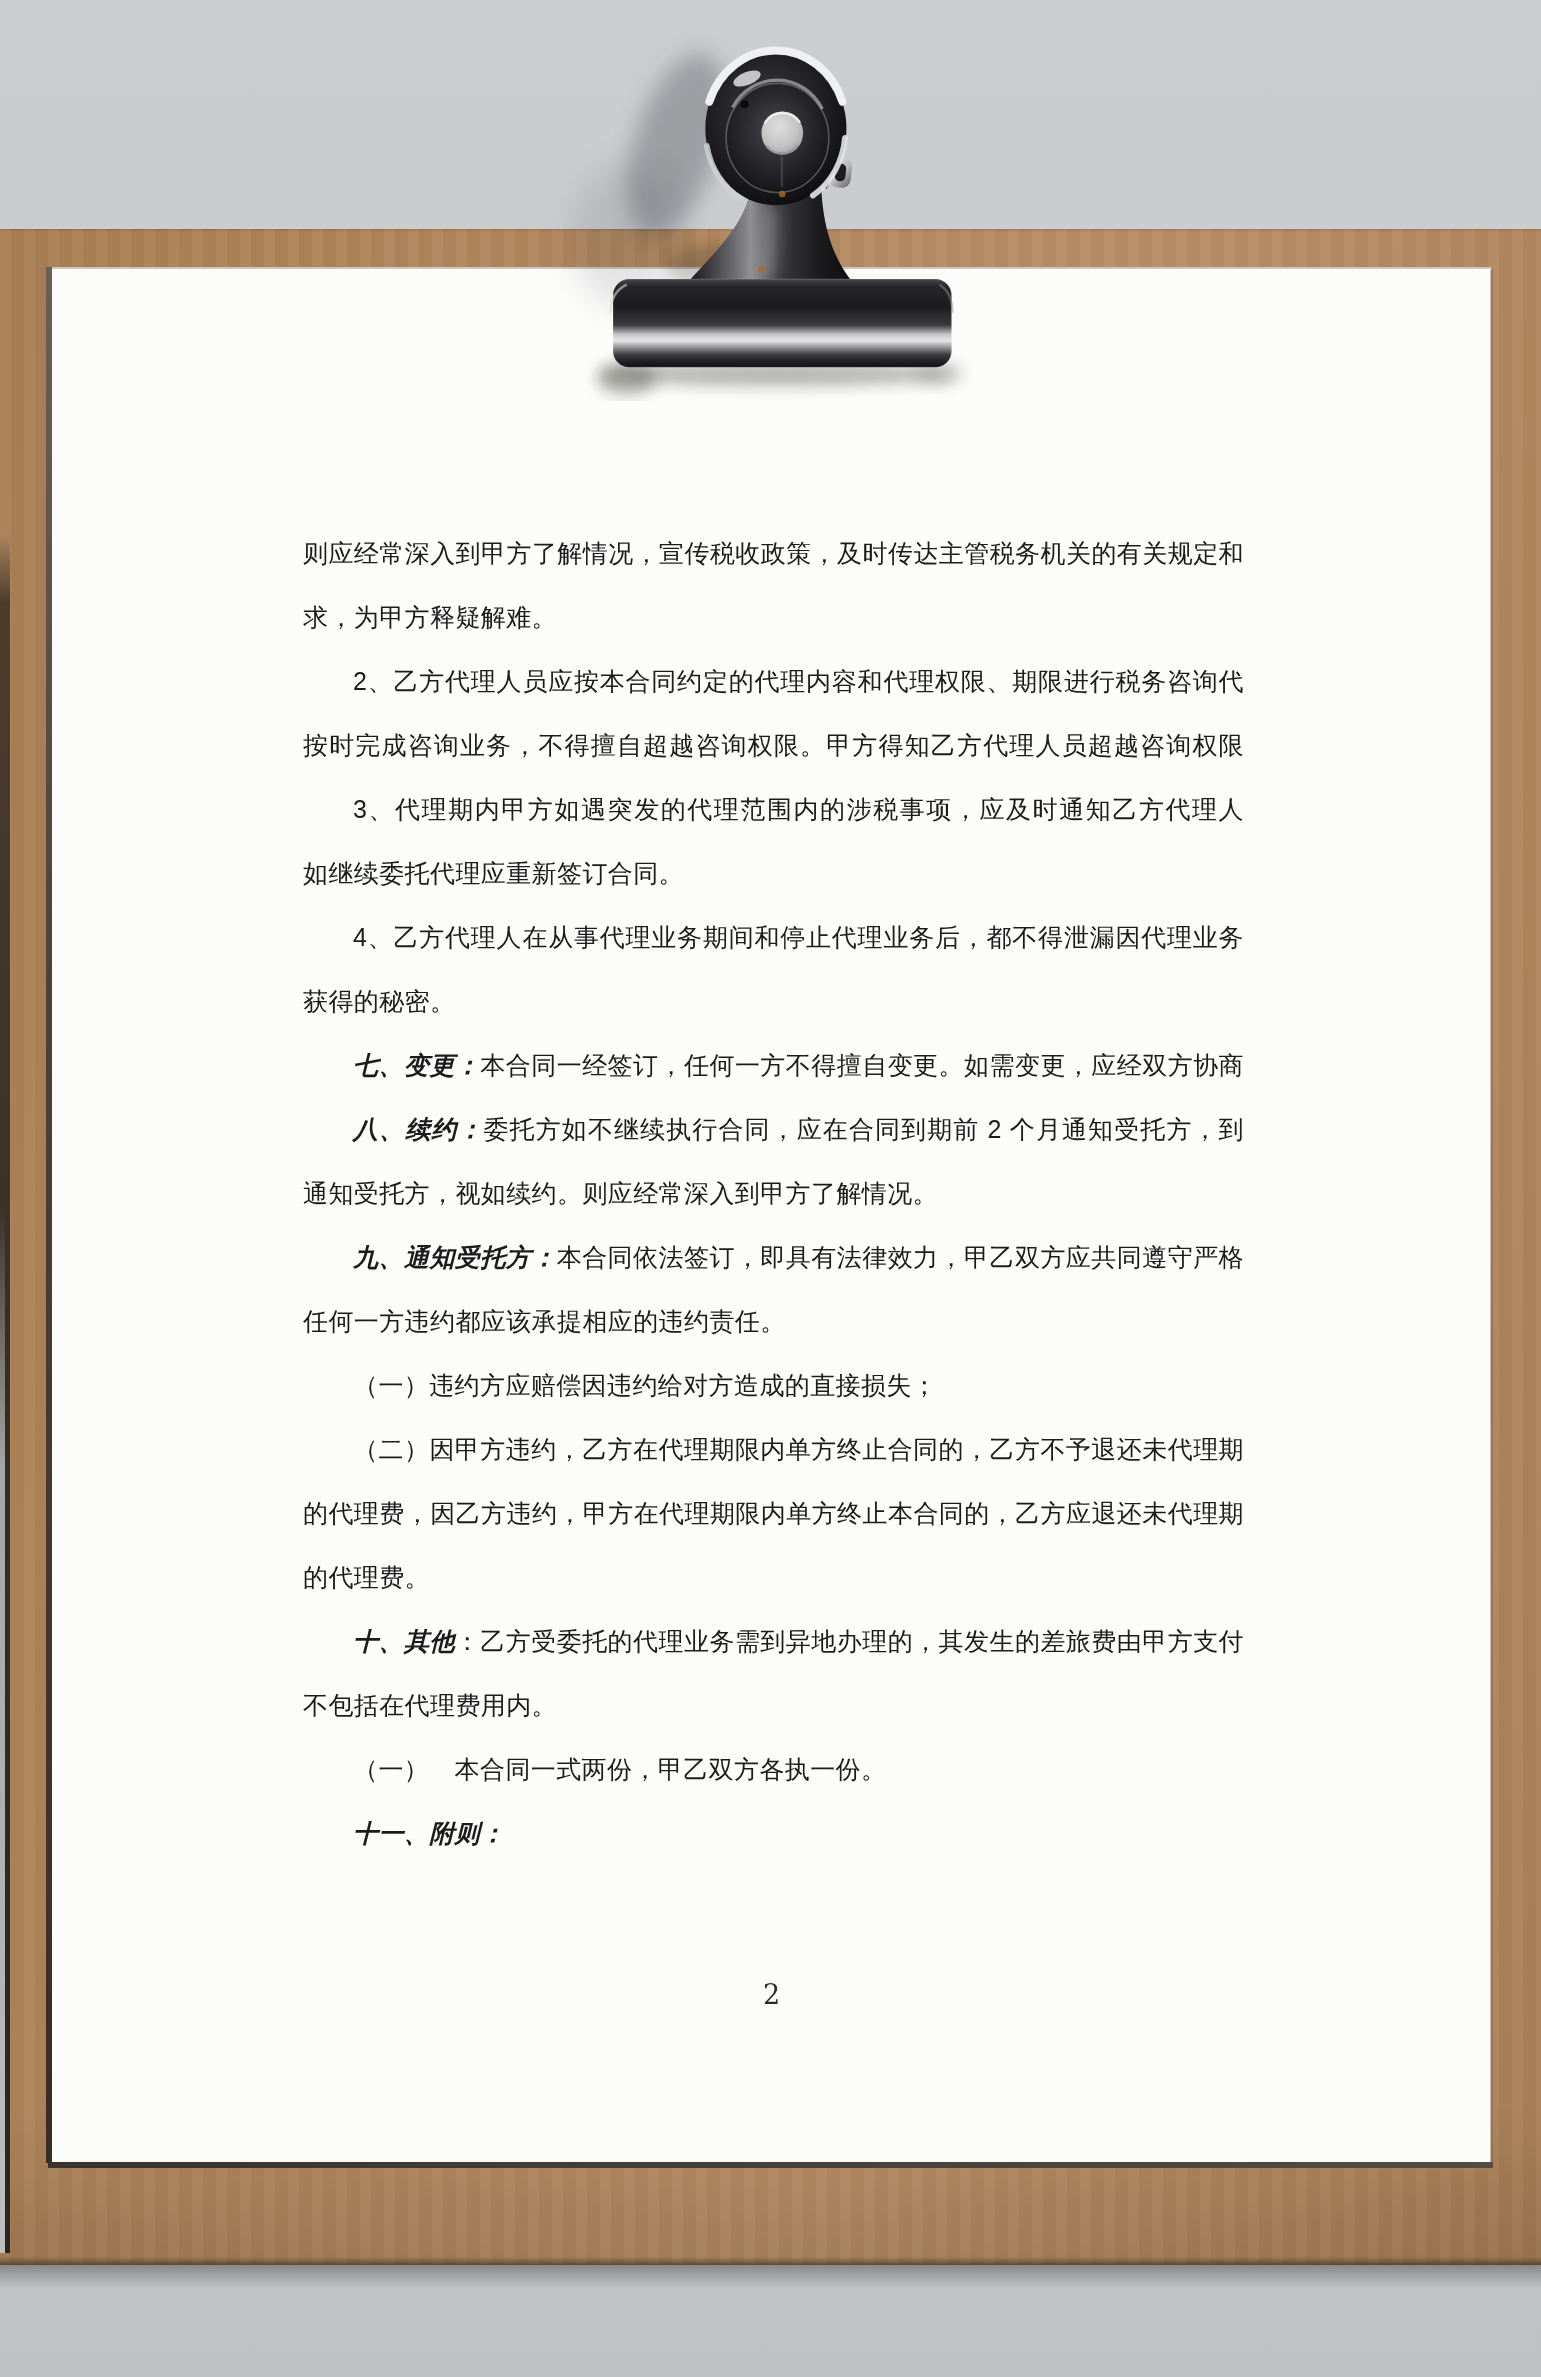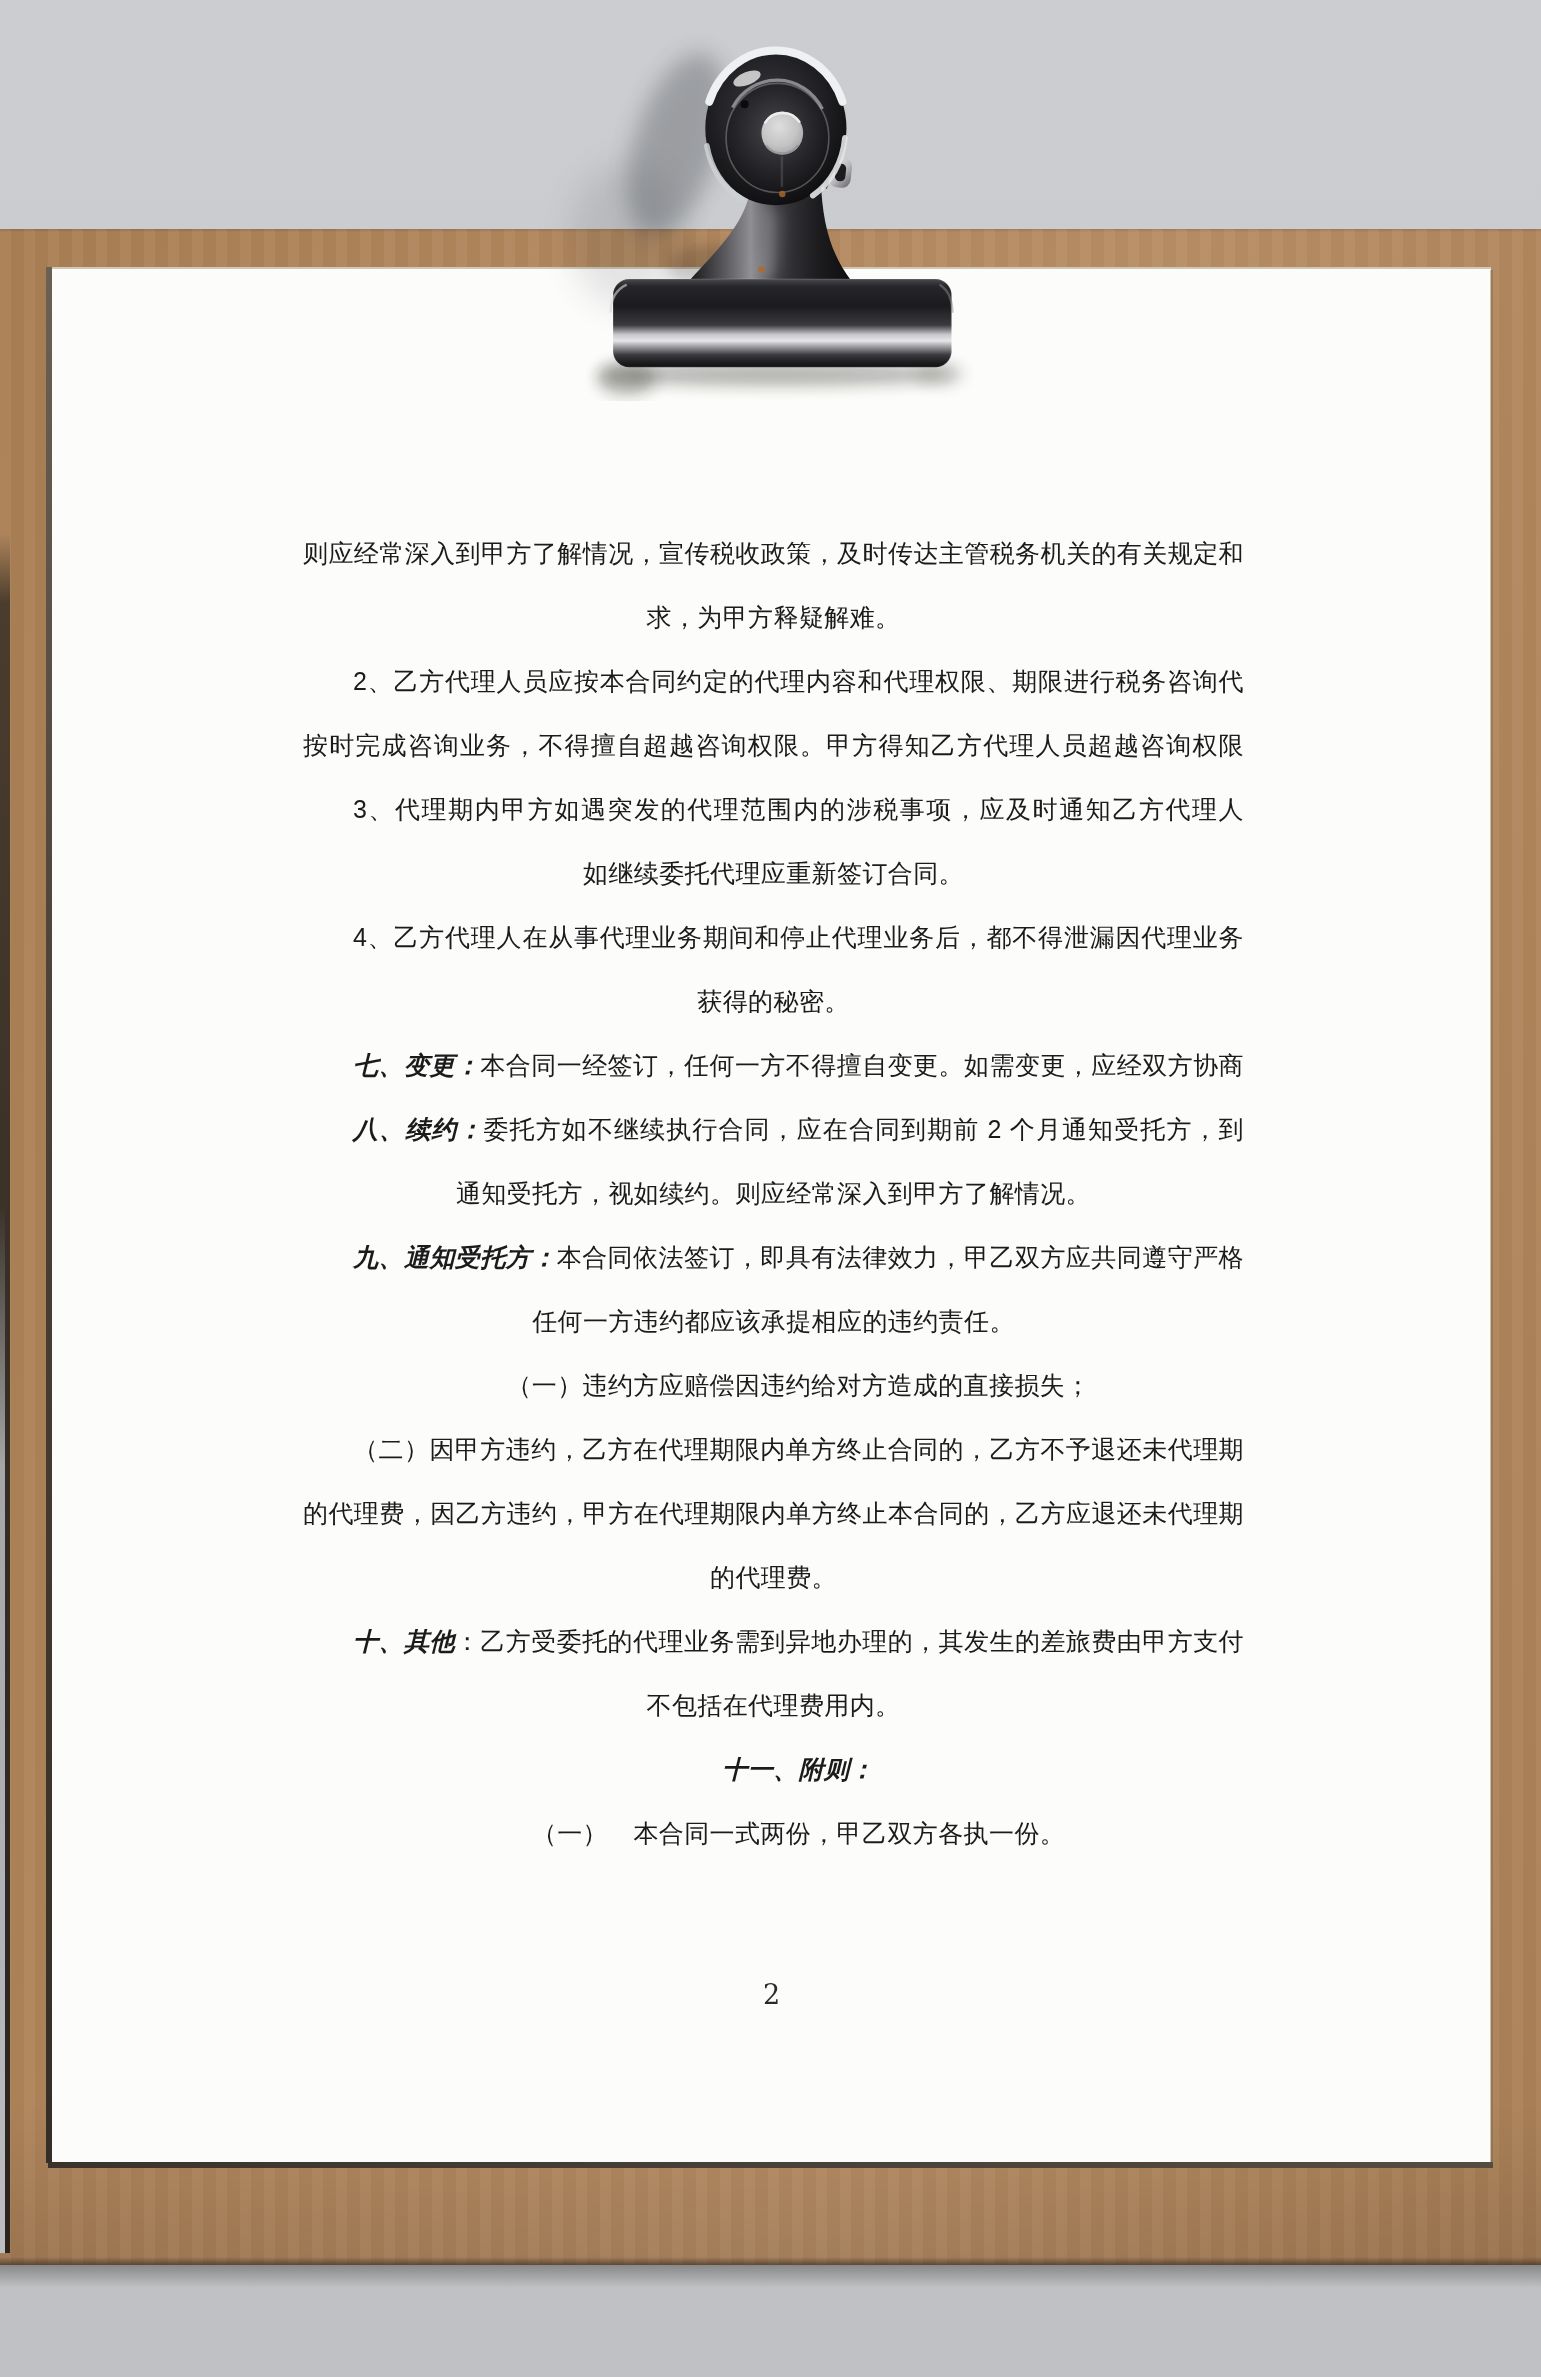--- a/index.html
+++ b/index.html
@@ -58,21 +58,21 @@
   .paper-edge-right{
     position:absolute;left:1490px;top:270px;width:3.2px;height:1894px;
     background:rgba(120,95,65,.38);
   }
   
   .doc-text{
     position:absolute;left:303px;top:521px;width:941px;
     font-size:25px;line-height:64px;color:#1b1b1b;
     letter-spacing:0.4px;
   }
-  .line{height:64px;white-space:nowrap;text-align:center;}
+  .line{height:64px;white-space:nowrap;}
   .line.ind{padding-left:50px;}
   .line.fill{white-space:normal;text-align:justify;text-align-last:justify;overflow:hidden;}
   .line .b{font-weight:700;font-style:italic;}
   .page-number{
     position:absolute;left:52px;top:1979px;width:1439px;text-align:center;
     font-family:"DejaVu Serif","Liberation Serif",serif;
     font-size:27px;color:#2a2a2a;
   }
   .clip-svg{position:absolute;left:506px;top:24px;width:482px;height:377px;}
 </style>
@@ -106,22 +106,22 @@
     <div class="line ind fill"><span class="b">八、续约：</span><span>委托方如不继续执行合同，应在合同到期前 2 个月通知受托方，到期不</span></div>
     <div class="line"><span>通知受托方，视如续约。则应经常深入到甲方了解情况。</span></div>
     <div class="line ind fill"><span class="b">九、通知受托方：</span><span>本合同依法签订，即具有法律效力，甲乙双方应共同遵守严格履行，</span></div>
     <div class="line"><span>任何一方违约都应该承提相应的违约责任。</span></div>
     <div class="line ind"><span>（一）违约方应赔偿因违约给对方造成的直接损失；</span></div>
     <div class="line ind fill"><span>（二）因甲方违约，乙方在代理期限内单方终止合同的，乙方不予退还未代理期间</span></div>
     <div class="line fill"><span>的代理费，因乙方违约，甲方在代理期限内单方终止本合同的，乙方应退还未代理期间</span></div>
     <div class="line"><span>的代理费。</span></div>
     <div class="line ind fill"><span class="b">十、其他</span><span>：乙方受委托的代理业务需到异地办理的，其发生的差旅费由甲方支付 ，</span></div>
     <div class="line"><span>不包括在代理费用内。</span></div>
+    <div class="line ind"><span>（一）　本合同一式两份，甲乙双方各执一份。</span></div>
     <div class="line ind"><span class="b">十一、附则：</span><span></span></div>
-    <div class="line ind"><span>（一）　本合同一式两份，甲乙双方各执一份。</span></div>
   </div>
 
   <div class="page-number">2</div>
 
   <svg class="clip-svg" viewBox="0 0 600 470" aria-hidden="true">
     <defs>
       <filter id="b9" x="-60%" y="-60%" width="220%" height="220%">
           <feGaussianBlur stdDeviation="9"></feGaussianBlur>
         </filter>
       <filter id="b14" x="-60%" y="-60%" width="220%" height="220%">

